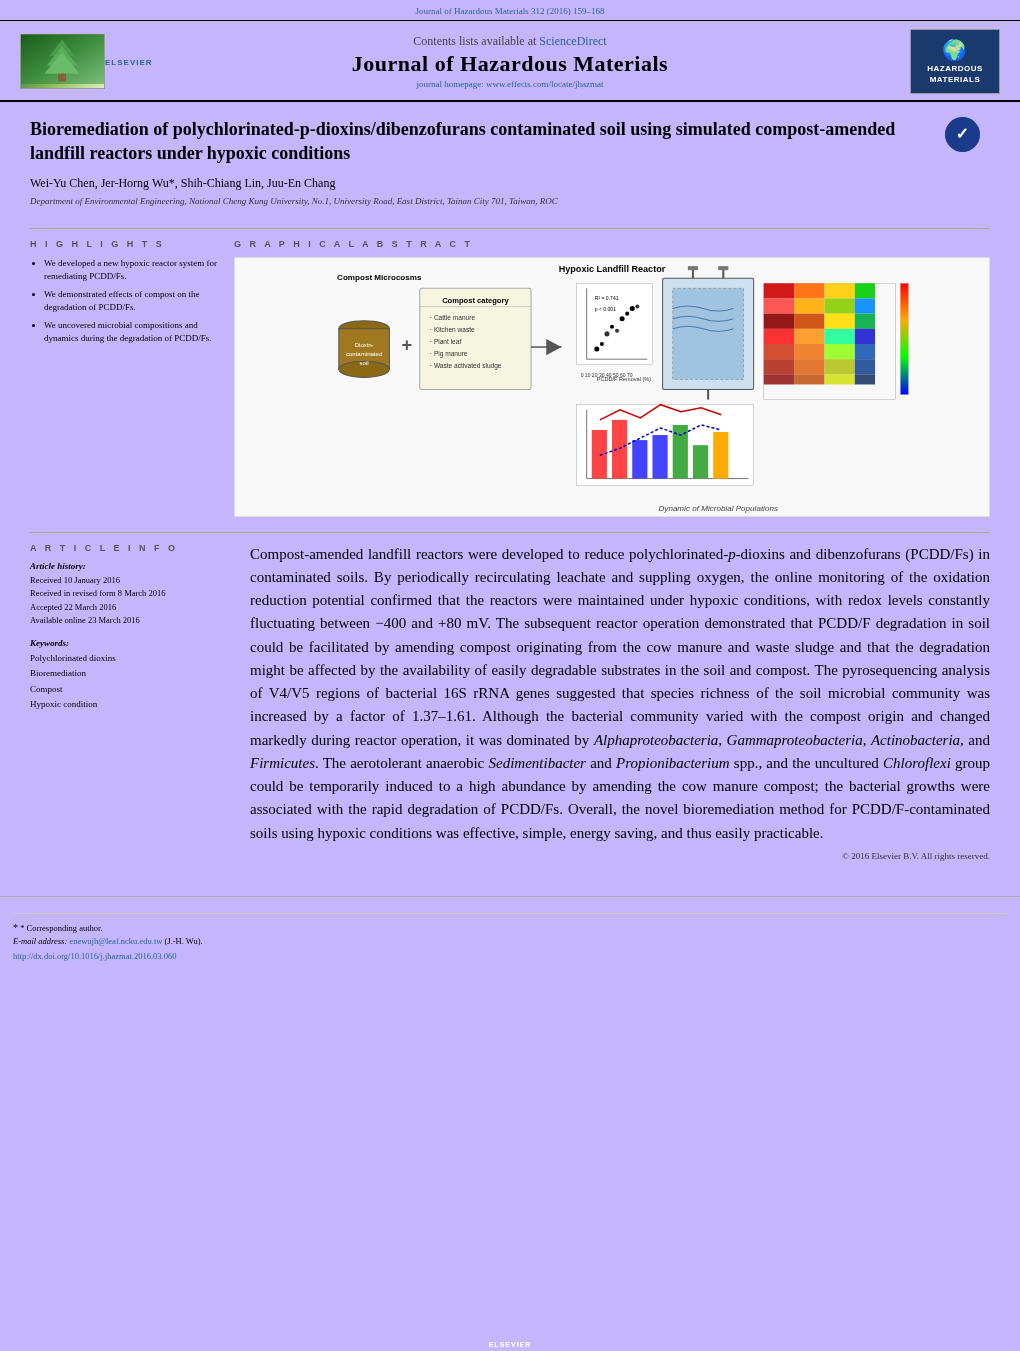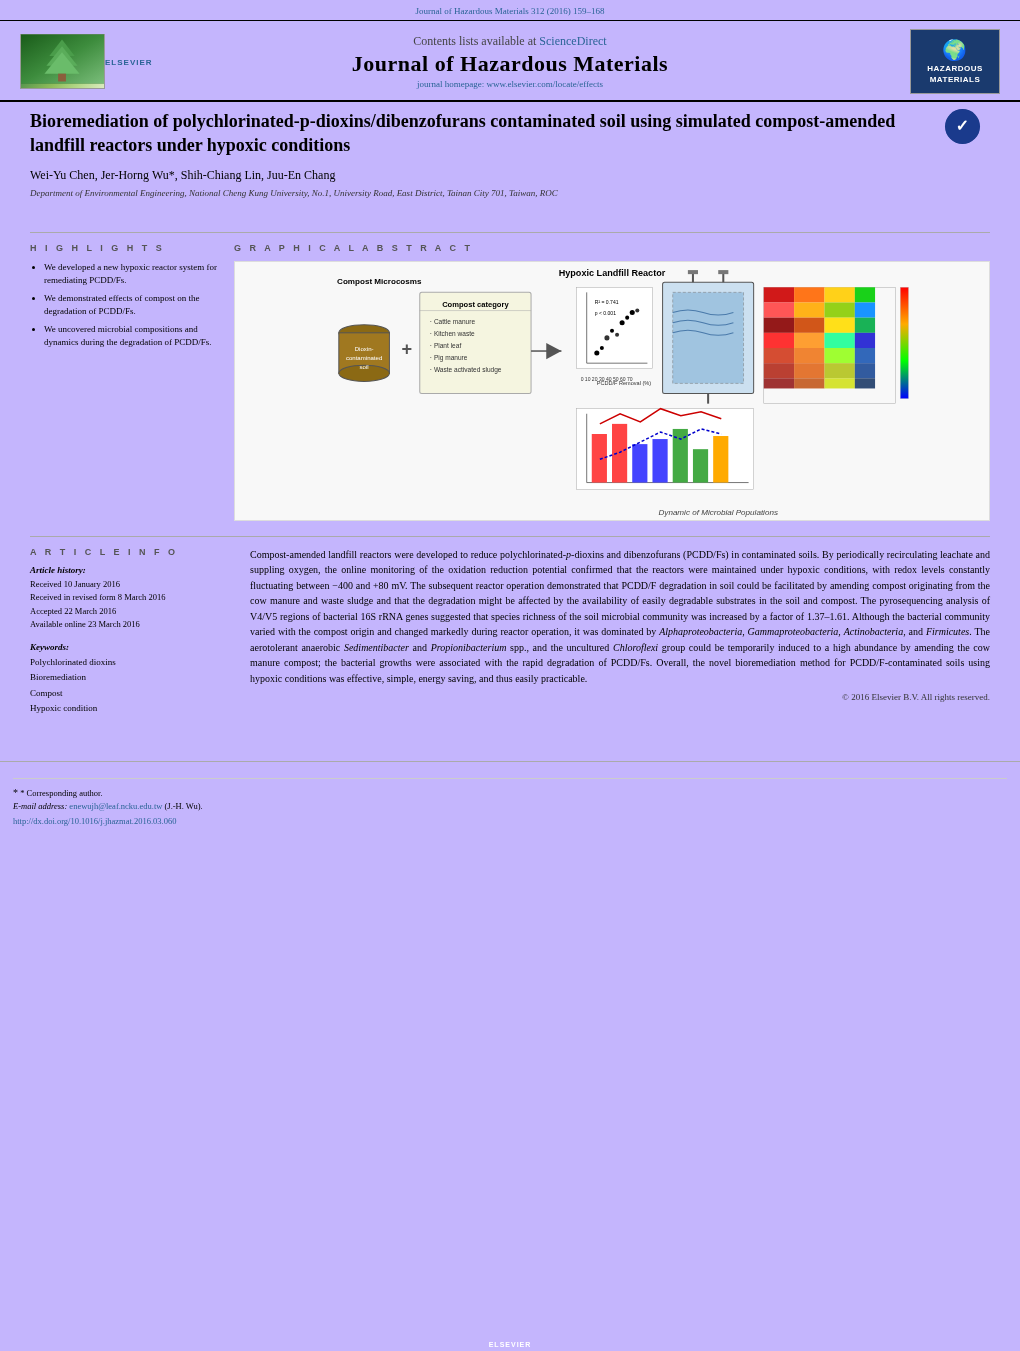--- a/index.html
+++ b/index.html
@@ -115,21 +115,21 @@
       line-height: 1.3;
     }
 
     .hazardous-logo .globe {
       font-size: 20px;
       margin-bottom: 2px;
     }
 
     
     .main-content {
-      padding: 7px 30px 10px;
+      padding: 15px 30px 10px;
     }
 
     
     .article-title-section {
       display: flex;
       align-items: flex-start;
       margin-bottom: 10px;
       padding-right: 10px;
     }
 
@@ -149,21 +149,21 @@
     .authors {
       font-size: 12px;
       color: #000;
       margin-bottom: 5px;
     }
 
     .affiliation {
       font-size: 9px;
       font-style: italic;
       color: #333;
-      margin-bottom: 24px;
+      margin-bottom: 12px;
     }
 
     .crossmark {
       width: 35px;
       height: 35px;
       margin-left: 15px;
       flex-shrink: 0;
     }
 
     .crossmark-icon {
@@ -266,21 +266,21 @@
       color: #000;
     }
 
     .keywords-list {
       font-size: 9px;
       line-height: 1.7;
       color: #000;
     }
 
     .abstract-text {
-      font-size: 10px;
+      font-size: 15px;
       line-height: 1.55;
       color: #000;
       text-align: justify;
     }
 
     .abstract-text em {
       font-style: italic;
     }
 
     .copyright-line {
@@ -362,21 +362,21 @@
     </div>
 
     <div class="header-center">
       <div class="content-line">
         <span>Contents lists available at</span>
         <span style="color:#2a6496;">ScienceDirect</span>
       </div>
       <div class="journal-title-main">Journal of Hazardous Materials</div>
       <div class="journal-homepage">
         <span>journal homepage:</span>
-        <span style="color:#2a6496;">www.elsevier.com/locate/effects</span>
+        <span style="color:#2a6496;">www.effects.com/locate/jhazmat</span>
       </div>
     </div>
 
     <div class="hazardous-logo">
       <div class="globe">🌍</div>
       <div class="haz-title">HAZARDOUS<br>MATERIALS</div>
     </div>
   </div>
 
   <div class="main-content">

